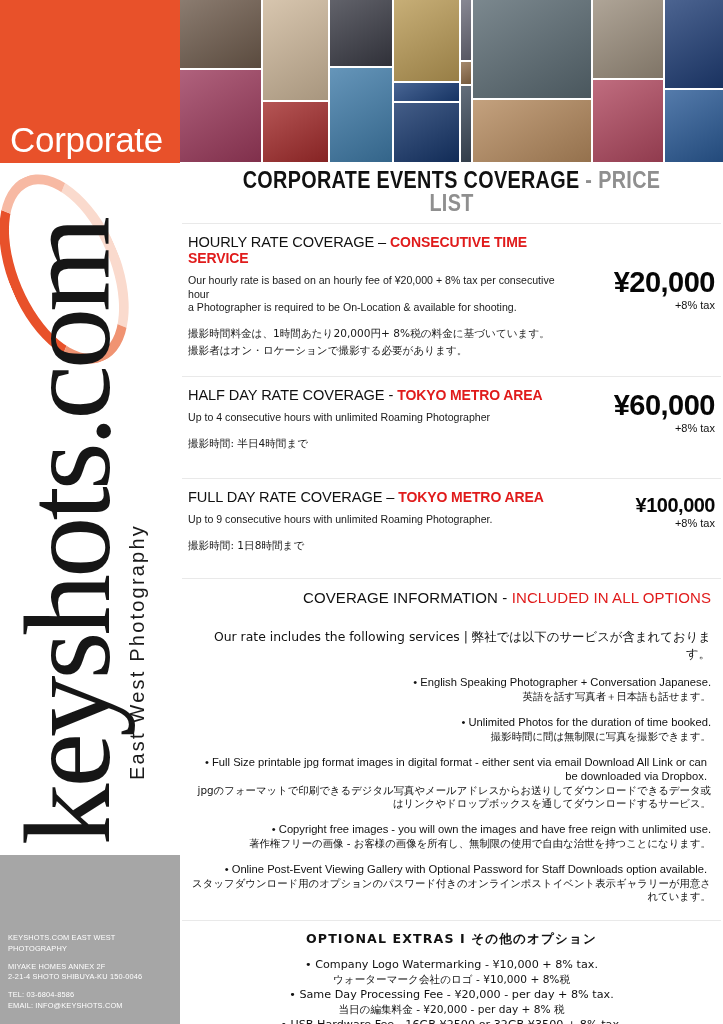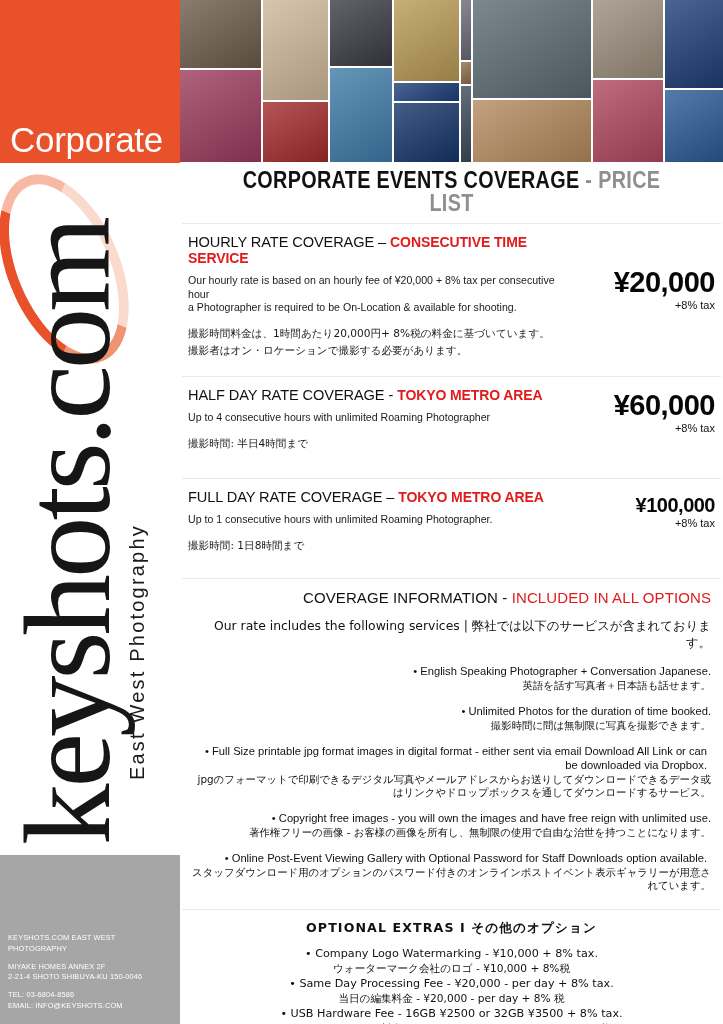--- a/index.html
+++ b/index.html
@@ -59,21 +59,21 @@
   .rate-jp.tight{margin-top:3px;}
   .price{position:absolute;right:8px;text-align:right;width:180px;}
   .price .amt{font-size:29px;font-weight:700;color:#070707;line-height:1;letter-spacing:-.5px;}
   .price .amt.big{font-size:20px;}
   .price .tax{font-size:11px;color:#111;margin-top:2px;}
 
   
   #coverage{text-align:right;padding:10px 12px 4px;}
   #cov-title{font-size:15px;color:#111;letter-spacing:.1px;}
   #cov-title .acc{color:#e01b1b;}
-  #cov-sub{font-size:12.4px;color:#111;margin-top:12px;font-family:"DejaVu Sans",sans-serif;}
+  #cov-sub{font-size:12.4px;color:#111;margin-top:23px;font-family:"DejaVu Sans",sans-serif;}
   .cov-item{margin-top:13px;}
   .cov-en{font-size:11.2px;color:#111;line-height:13.6px;}
   .cov-jp{font-size:10.4px;color:#111;line-height:13.4px;font-family:"DejaVu Sans",sans-serif;}
   .cov-item.wide .cov-en{padding:0 4px;}
 
   
   #extras{text-align:center;padding:10px 10px 2px;font-family:"DejaVu Sans",sans-serif;}
   #extras-title{font-size:12.6px;font-weight:700;color:#111;letter-spacing:1.1px;}
   #extras-list{margin-top:9px;}
   .ex-en{font-size:11.2px;color:#111;line-height:15px;}
@@ -193,21 +193,21 @@
     </div>
     <div class="hr" style="margin-top:24px"></div>
 
     <div class="rate-row">
       <div class="rate-left">
         <div class="rate-head">
           <span>FULL DAY RATE COVERAGE</span>
           <span>–</span>
           <span class="acc">TOKYO METRO AREA</span>
         </div>
-        <div class="rate-body">Up to 1 consecutive hours with unlimited Roaming Photographer.</div>
+        <div class="rate-body">Up to 9 consecutive hours with unlimited Roaming Photographer.</div>
         <div class="rate-jp">撮影時間: 1日8時間まで</div>
       </div>
       <div class="price" style="top:16px">
         <div class="amt big">¥100,000</div>
         <div class="tax">+8% tax</div>
       </div>
     </div>
     <div class="hr" style="margin-top:22px"></div>
 
     <div id="coverage">

